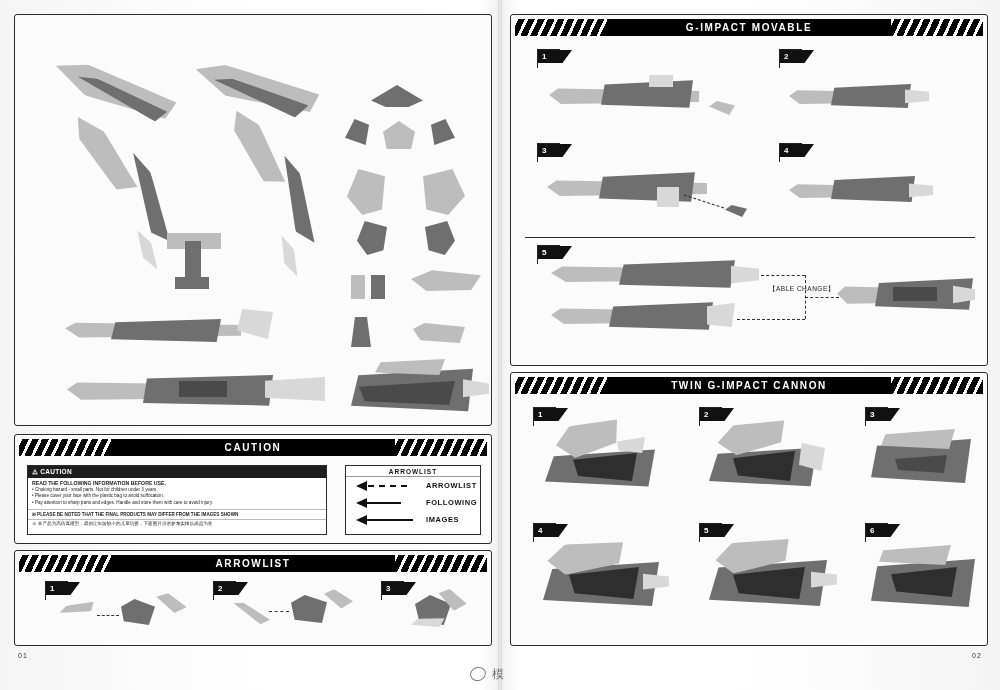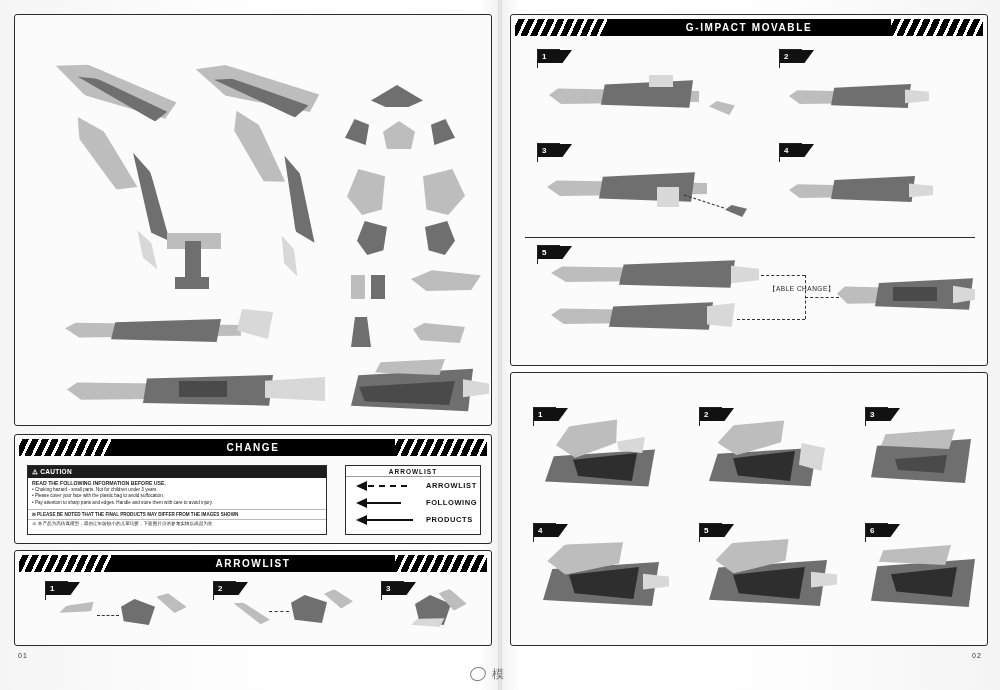--- a/index.html
+++ b/index.html
@@ -190,21 +190,21 @@
       <div class="pc pw" style="left:448px;top:340px;width:26px;height:22px;clip-path:polygon(0 10%,100% 30%,100% 76%,0 92%);"></div>
     </div>
   </div>
 
   <div class="panel" style="left:14px;top:434px;width:478px;height:110px;">
     <div class="band">
       <div class="capL"></div>
       <div class="slashL"></div>
       <div class="capR"></div>
       <div class="slashR"></div>
-      <div class="title">CHANGE</div>
+      <div class="title">CAUTION</div>
     </div>
 
     <div class="caution-inner" style="left:12px;top:30px;width:300px;height:70px;">
       <div class="caution-head">⚠ CAUTION</div>
       <div class="caution-line" style="font-weight:bold;font-size:5.2px;padding-top:2px;">READ THE FOLLOWING INFORMATION BEFORE USE.</div>
       <div class="caution-line">• Choking hazard - small parts. Not for children under 3 years.</div>
       <div class="caution-line">• Please cover your face with the plastic bag to avoid suffocation.</div>
       <div class="caution-line">• Pay attention to sharp parts and edges. Handle and store them with care to avoid injury.</div>
       <div style="height:3px;"></div>
       <div class="caution-line" style="border-top:1px solid #bbb;padding-top:2px;font-weight:bold;font-size:4.6px;">※ PLEASE BE NOTED THAT THE FINAL PRODUCTS MAY DIFFER FROM THE IMAGES SHOWN</div>
@@ -225,21 +225,21 @@
           <div class="shaft" style="left:11px;width:34px;"></div>
           <div class="tri"></div>
         </div>
         <div class="alabel">FOLLOWING</div>
       </div>
       <div class="arow">
         <div class="asym">
           <div class="shaft" style="left:11px;width:46px;"></div>
           <div class="tri"></div>
         </div>
-        <div class="alabel">PRODUCTS</div>
+        <div class="alabel">IMAGES</div>
       </div>
     </div>
   </div>
 
   <div class="panel" style="left:14px;top:550px;width:478px;height:96px;">
     <div class="band">
       <div class="capL"></div>
       <div class="slashL"></div>
       <div class="capR"></div>
       <div class="slashR"></div>
@@ -356,20 +356,27 @@
       <div class="cablechange" style="left:232px;top:40px;">【ABLE CHANGE】</div>
 
       <div class="pc pl" style="left:300px;top:40px;width:130px;height:20px;clip-path:polygon(0 44%,6% 8%,100% 22%,100% 84%,8% 94%);"></div>
       <div class="pc pd" style="left:338px;top:32px;width:98px;height:34px;clip-path:polygon(4% 18%,100% 4%,96% 96%,0 86%);"></div>
       <div class="pc pvd" style="left:356px;top:42px;width:44px;height:14px;"></div>
       <div class="pc pw" style="left:416px;top:38px;width:22px;height:22px;clip-path:polygon(0 12%,100% 28%,100% 76%,0 92%);"></div>
     </div>
   </div>
 
   <div class="panel" style="left:510px;top:372px;width:478px;height:274px;">
+    <div class="band">
+      <div class="capL"></div>
+      <div class="slashL"></div>
+      <div class="capR"></div>
+      <div class="slashR"></div>
+      <div class="title">TWIN G-IMPACT CANNON</div>
+    </div>
 
     <div class="cell" style="left:22px;top:34px;width:148px;height:96px;">
       <div class="frame"></div>
       <div class="step" style="left:1px;top:1px;">
         <span>1</span>
       </div>
       <div class="pc pd" style="left:12px;top:40px;width:110px;height:42px;clip-path:polygon(8% 22%,100% 6%,94% 94%,0 82%);"></div>
       <div class="pc pdk" style="left:40px;top:46px;width:64px;height:28px;clip-path:polygon(0 24%,100% 0,92% 100%,8% 82%);"></div>
       <div class="pc pl" style="left:22px;top:14px;width:66px;height:32px;transform:rotate(-18deg);clip-path:polygon(0 44%,28% 0,100% 26%,88% 94%,22% 100%);"></div>
       <div class="pc pw" style="left:84px;top:30px;width:28px;height:16px;clip-path:polygon(0 28%,100% 0,90% 100%,6% 84%);"></div>

